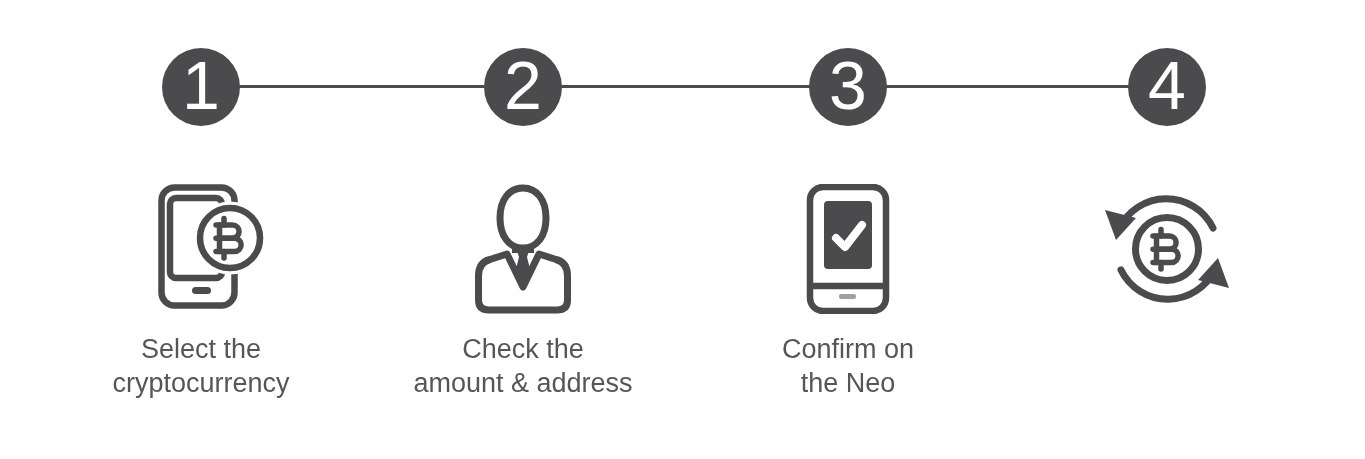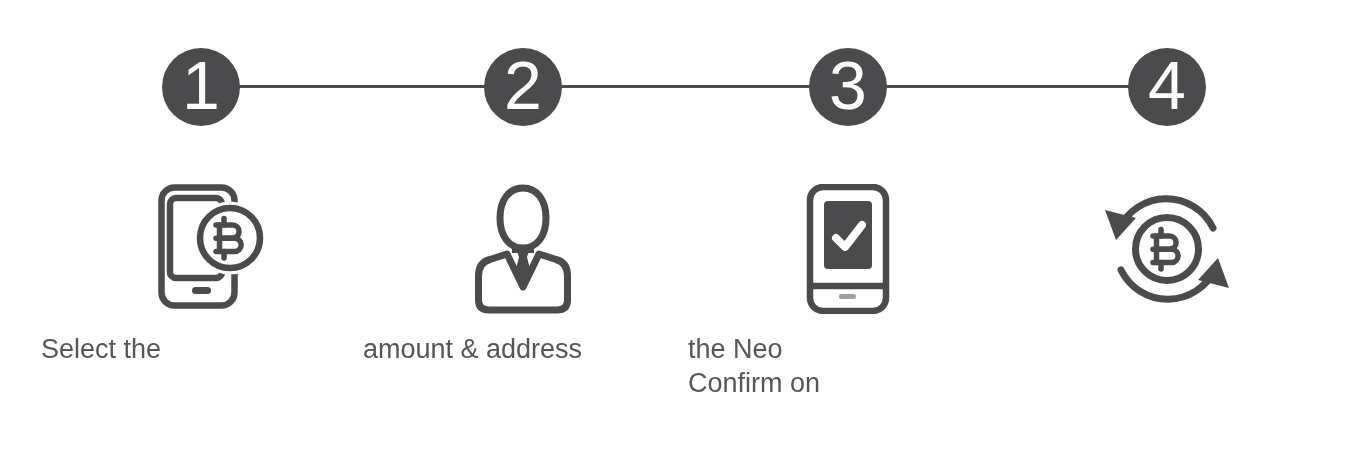--- a/index.html
+++ b/index.html
@@ -69,20 +69,21 @@
     justify-content: center;
   }
   .icon-box.bump-right { transform: translateX(-50%) translateX(8px); }
   .icon-box svg { display: block; }
 
   .step-label {
     position: absolute;
     top: 333px;
     left: 0;
     width: 100%;
+    text-align: center;
     color: #565659;
     font-size: 27px;
     line-height: 33.5px;
     font-weight: 400;
   }
 </style>
 </head>
 <body>
 
 <div class="canvas">
@@ -110,40 +111,42 @@
           <path d="M 66.5,41 V 67.5"></path>
           <path d="M 63,41 H 79.5 A 6.6,6.6 0 0 1 79.5,54.2 H 63"></path>
           <path d="M 66.5,54.2 H 81.5 A 6.65,6.65 0 0 1 81.5,67.5 H 63"></path>
           <path d="M 71,34.5 V 41"></path>
           <path d="M 71,67.5 V 74"></path>
         </g>
       </svg>
     </div>
     <div class="step-label">
       <div>Select the</div>
+      <div>cryptocurrency</div>
     </div>
   </div>
 
   <div class="step-col col-2">
     <div class="step-circle">
       <span class="step-number">2</span>
     </div>
     <div class="icon-box">
       <svg width="130" height="130" viewBox="0 0 130 130" fill="none">
 
         <path d="M 65,4 C 79,4 88,16 88,34 C 88,52 79,64 65,64 C 51,64 42,52 42,34 C 42,16 51,4 65,4 Z" stroke="#4b4b4d" stroke-width="7"></path>
 
         <path d="M 57,61 V 69 M 73,61 V 69" stroke="#4b4b4d" stroke-width="6"></path>
 
         <path d="M 32,75.5 L 49,70 L 65,103 L 81,70 L 98,75.5 C 106,77.5 109.5,83.5 109.5,92 L 109.5,116 Q 109.5,126 99,126 L 31,126 Q 20.5,126 20.5,116 L 20.5,92 C 20.5,83.5 24,77.5 32,75.5 Z" stroke="#4b4b4d" stroke-width="7" stroke-linejoin="round"></path>
 
         <path d="M 58,64 H 72 L 69,73 L 73.5,91 L 65,103 L 56.5,91 L 61,73 Z" fill="#4b4b4d"></path>
       </svg>
     </div>
     <div class="step-label">
+      <div>Check the</div>
       <div>amount &amp; address</div>
     </div>
   </div>
 
   <div class="step-col col-3">
     <div class="step-circle">
       <span class="step-number">3</span>
     </div>
     <div class="icon-box">
       <svg width="130" height="130" viewBox="0 0 130 130" fill="none">
@@ -153,22 +156,22 @@
         <rect x="41" y="17" width="48" height="68" rx="4" fill="#4b4b4d"></rect>
 
         <path d="M 53,54 L 62,63 L 79,41" stroke="#ffffff" stroke-width="8" stroke-linecap="round" stroke-linejoin="round"></path>
 
         <path d="M 27.5,102 H 102.5" stroke="#4b4b4d" stroke-width="6.5"></path>
 
         <rect x="56" y="110" width="17" height="5" rx="2" fill="#8f8f8f" opacity="0.85"></rect>
       </svg>
     </div>
     <div class="step-label">
+      <div>Confirm on</div>
       <div>the Neo</div>
-      <div>Confirm on</div>
     </div>
   </div>
 
   <div class="step-col col-4">
     <div class="step-circle">
       <span class="step-number">4</span>
     </div>
     <div class="icon-box">
       <svg width="130" height="130" viewBox="0 0 130 130" fill="none">
 

